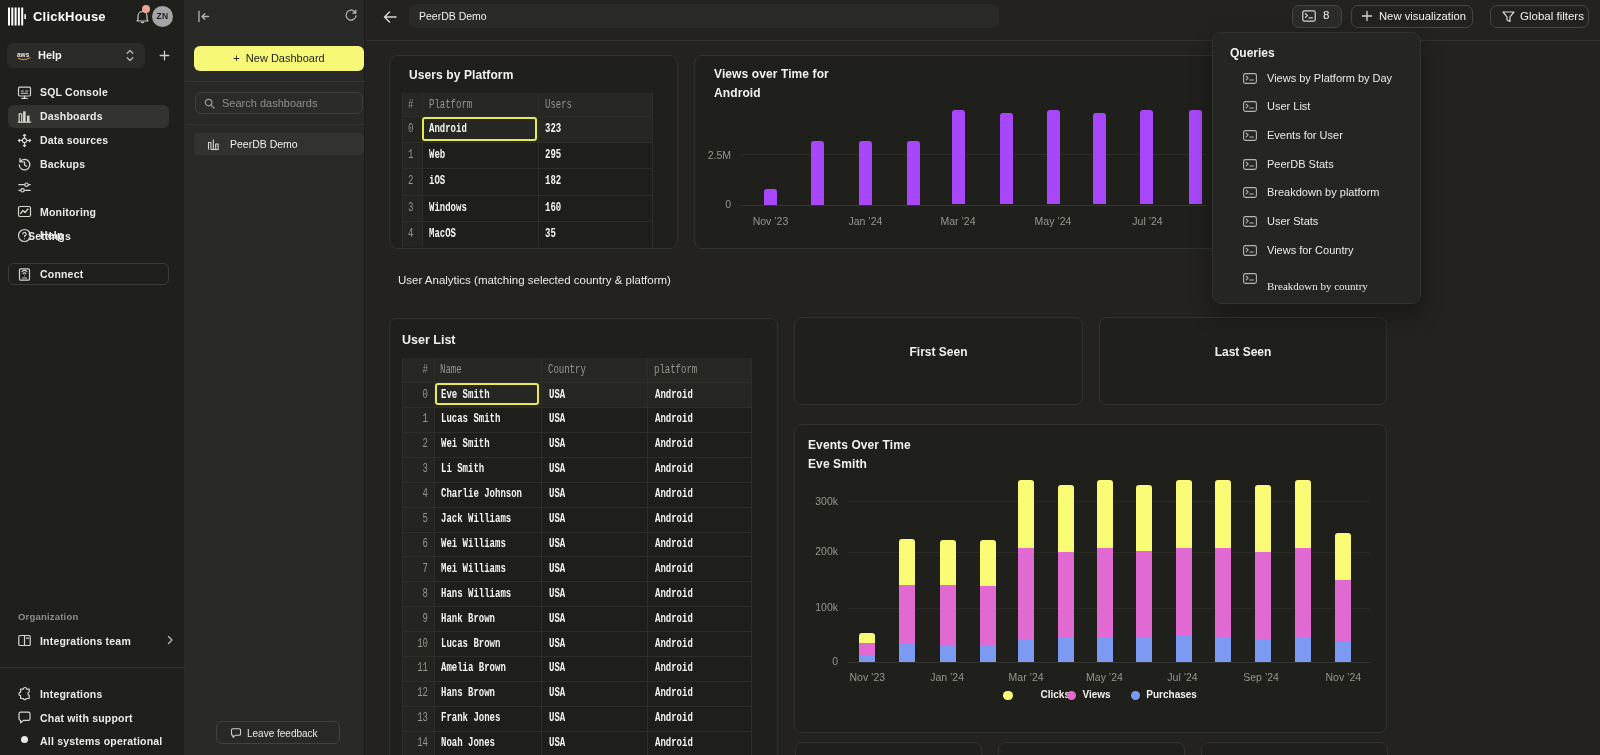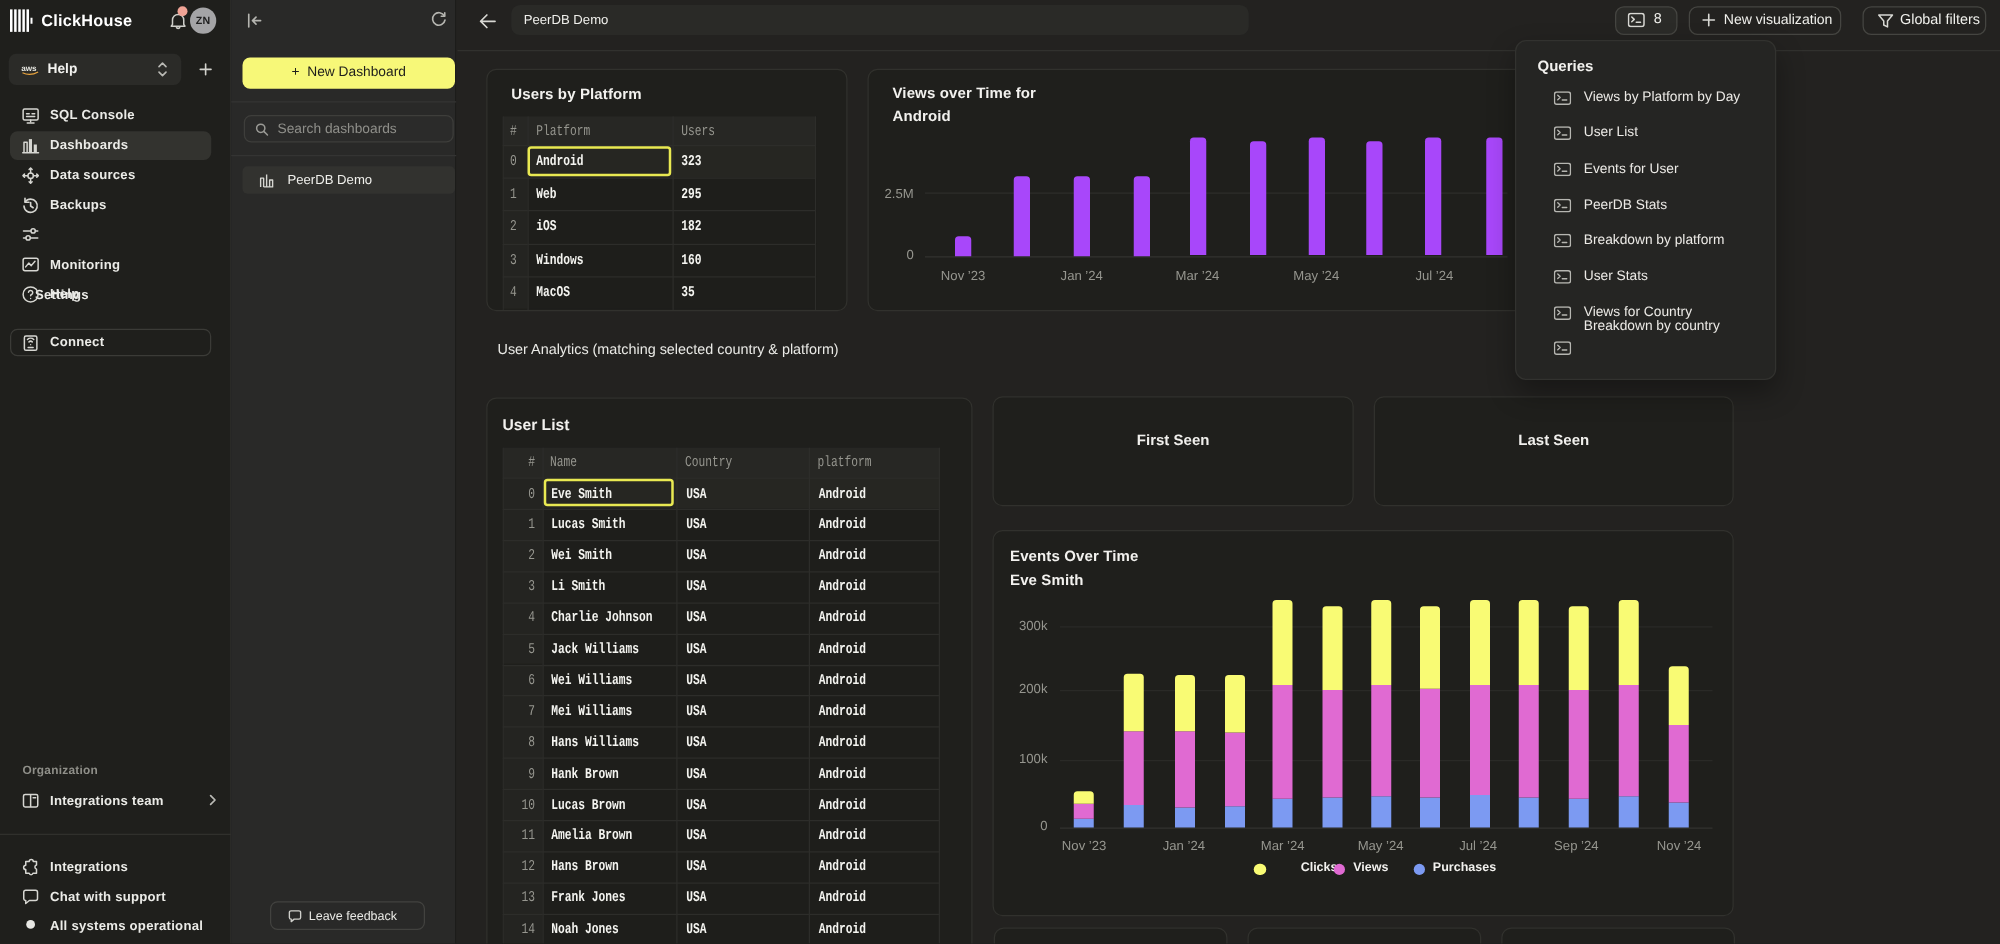--- a/index.html
+++ b/index.html
@@ -438,13 +438,13 @@
     <div class="abs" style="left:1267px;top:215.10000000000002px;font-size:11px;color:#eceae6;">User Stats</div>
     <svg style="left:1243px;top:244.77999999999997px;" width="14" height="11" viewBox="0 0 14 11" fill="none" stroke="#b6b6b1" stroke-width="1.1">
       <rect x="0.6" y="0.6" width="12.8" height="9.8" rx="1.8"></rect>
       <path d="M3.2 3.2 l1.9 1.8 -1.9 1.8 M6.8 7 h3.6" stroke-linecap="round" stroke-linejoin="round"></path>
     </svg>
     <div class="abs" style="left:1267px;top:243.77999999999997px;font-size:11px;color:#eceae6;">Views for Country</div>
     <svg style="left:1243px;top:273.46px;" width="14" height="11" viewBox="0 0 14 11" fill="none" stroke="#b6b6b1" stroke-width="1.1">
       <rect x="0.6" y="0.6" width="12.8" height="9.8" rx="1.8"></rect>
       <path d="M3.2 3.2 l1.9 1.8 -1.9 1.8 M6.8 7 h3.6" stroke-linecap="round" stroke-linejoin="round"></path>
     </svg>
-    <div class="abs" style="left:1267px;top:255px;font-size:11px;color:#eceae6;">Breakdown by country</div>
+    <div class="abs" style="left:1267px;top:280px;font-size:11px;color:#eceae6;font-family:Liberation Serif, serif;">Breakdown by country</div>
   </div>
 </body></html>

